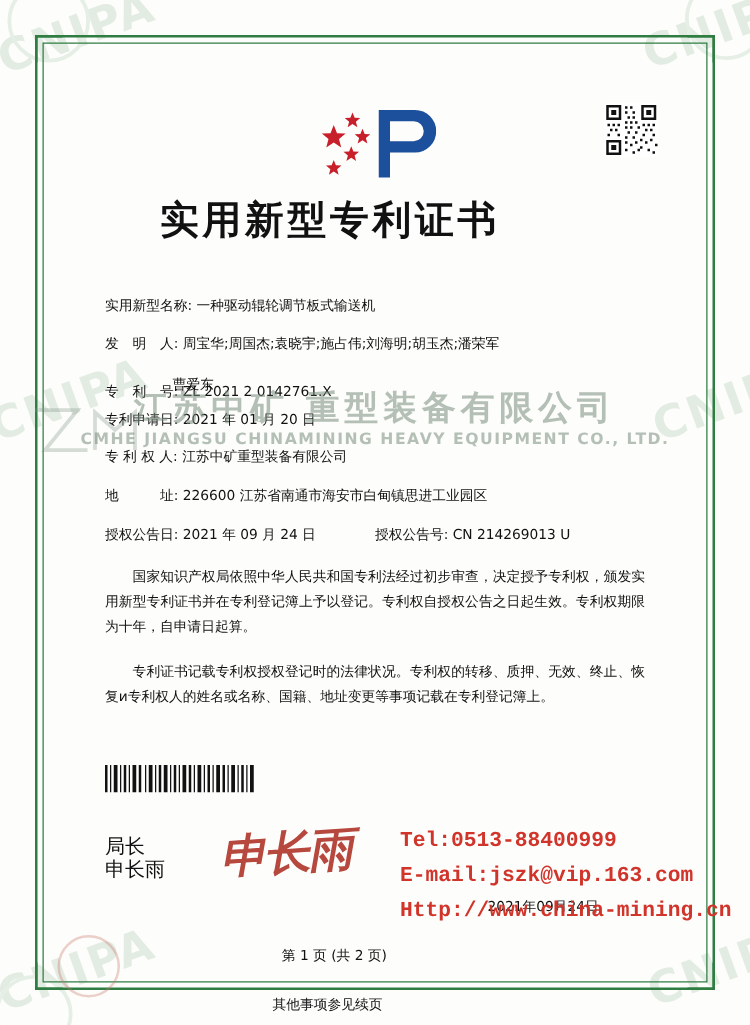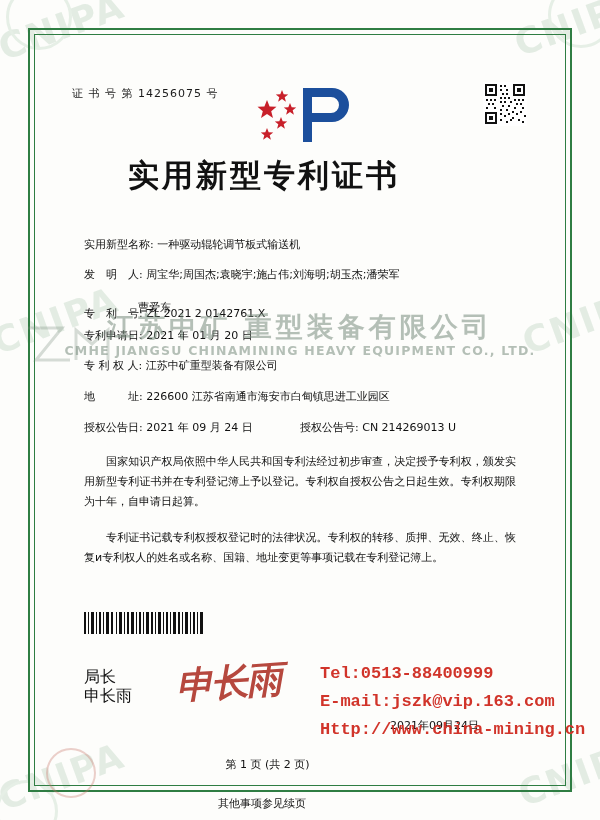--- a/index.html
+++ b/index.html
@@ -256,21 +256,20 @@
   <div class="wm-ring" style="left:548px; top:-18px; width:60px; height:60px;"></div>
   <div class="wm-ring" style="left:-4px; top:780px; width:56px; height:56px;"></div>
 
   <div class="border-outer"></div>
   <div class="border-inner"></div>
   <div class="corner tl"></div>
   <div class="corner tr"></div>
   <div class="corner bl"></div>
   <div class="corner br"></div>
 
-  <div class="cert-no">证 书 号 第 14256075 号</div>
 
   <svg class="emblem" viewBox="0 0 96 62">
     <g fill="#c8202a">
       <polygon points="14,16 16.6,22.5 23.5,22.8 18.2,27.2 20,34 14,30 8,34 9.8,27.2 4.5,22.8 11.4,22.5"></polygon>
       <polygon points="29,6 30.7,10.2 35.2,10.4 31.7,13.3 32.9,17.7 29,15.1 25.1,17.7 26.3,13.3 22.8,10.4 27.3,10.2"></polygon>
       <polygon points="37,19 38.7,23.2 43.2,23.4 39.7,26.3 40.9,30.7 37,28.1 33.1,30.7 34.3,26.3 30.8,23.4 35.3,23.2"></polygon>
       <polygon points="28,33 29.7,37.2 34.2,37.4 30.7,40.3 31.9,44.7 28,42.1 24.1,44.7 25.3,40.3 21.8,37.4 26.3,37.2"></polygon>
       <polygon points="14,44 15.7,48.2 20.2,48.4 16.7,51.3 17.9,55.7 14,53.1 10.1,55.7 11.3,51.3 7.8,48.4 12.3,48.2"></polygon>
     </g>
     <g fill="#1c4f9c">

